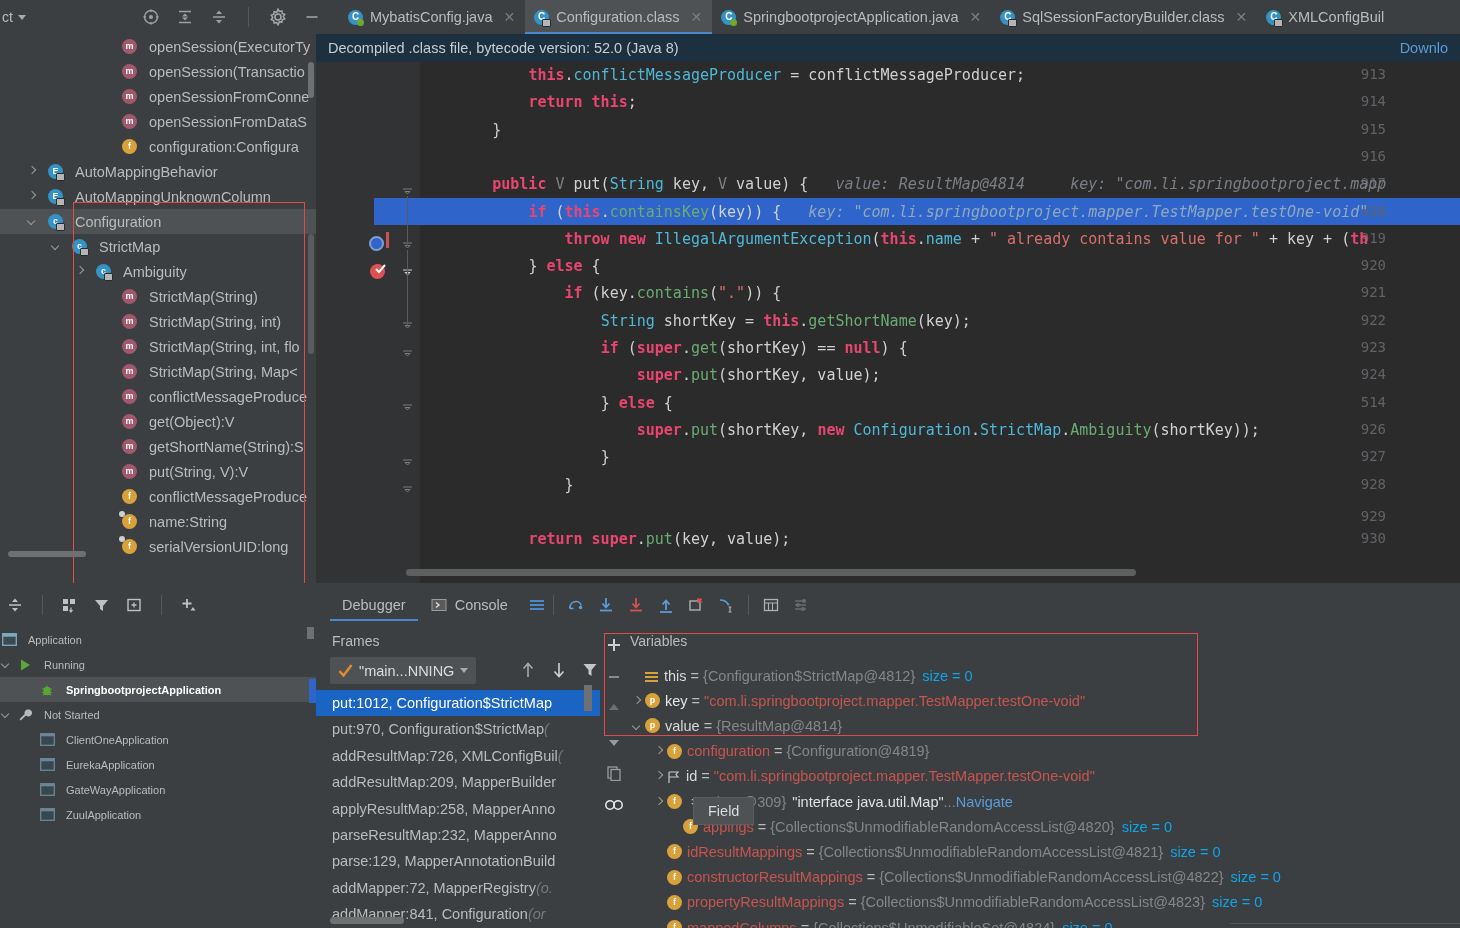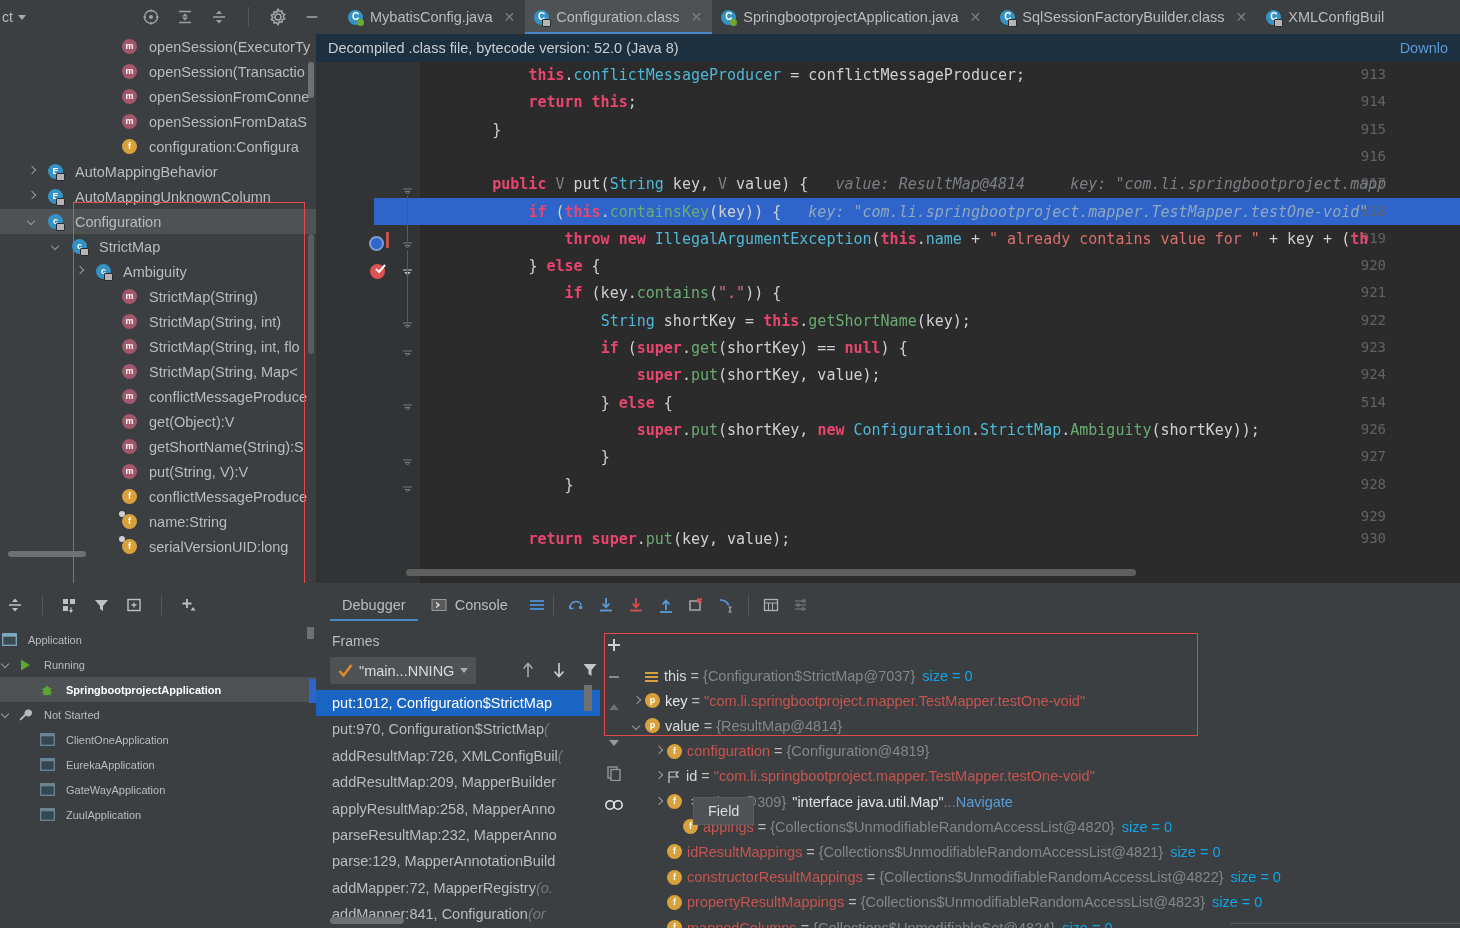--- a/index.html
+++ b/index.html
@@ -574,20 +574,21 @@
         <div class="frame-row" style="top: 274.2px;">
           <span>addMapper:841, Configuration</span>
           <span class="pkg"> (or</span>
         </div>
       </div>
     <div class="fr-vscroll"></div>
     <div class="frames-scroll"></div>
   </div>
 
   <div class="vars">
+    <div class="panel-title" style="padding-left:30px;">Variables</div>
     <div class="var-side">
       <svg style="width:16px;height:16px" viewBox="0 0 16 16">
           <path d="M8 2v12M2 8h12" stroke="#cfcfcf" stroke-width="2"></path>
         </svg>
       <svg style="width:16px;height:16px" viewBox="0 0 16 16">
           <path d="M3 8h10" stroke="#8a8a8a" stroke-width="2"></path>
         </svg>
       <svg style="width:16px;height:16px" viewBox="0 0 16 16">
           <path d="M8 3l5 6H3z" fill="#6e6e6e"></path>
         </svg>
@@ -604,21 +605,21 @@
       </svg>
     </div>
     <div id="vars-host">
         <div class="var-row" style="left: 30px; top: 36px;">
           <span class="varr"></span>
           <span class="hamb"><svg viewBox="0 0 13 11" style="width:13px;height:11px">
               <path d="M0 1h13M0 5h13M0 9h13" stroke="#d9a13b" stroke-width="2"></path>
             </svg></span>
           <span class="vname" style="color: rgb(216, 216, 216);">this</span>
           <span class="veq">=</span>
-          <span class="vval">{Configuration$StrictMap@7037}</span>
+          <span class="vval">{Configuration$StrictMap@4812}</span>
           <span class="vsize">size = 0</span>
         </div>
         <div class="var-row" style="left: 30px; top: 61.2px;">
           <span class="varr right"></span>
           <span class="vicon p">p</span>
           <span class="vname" style="color: #e5e5e5;">key</span>
           <span class="veq">=</span>
           <span class="vstr">"com.li.springbootproject.mapper.TestMapper.testOne-void"</span>
         </div>
         <div class="var-row" style="left: 30px; top: 86.4px;">

